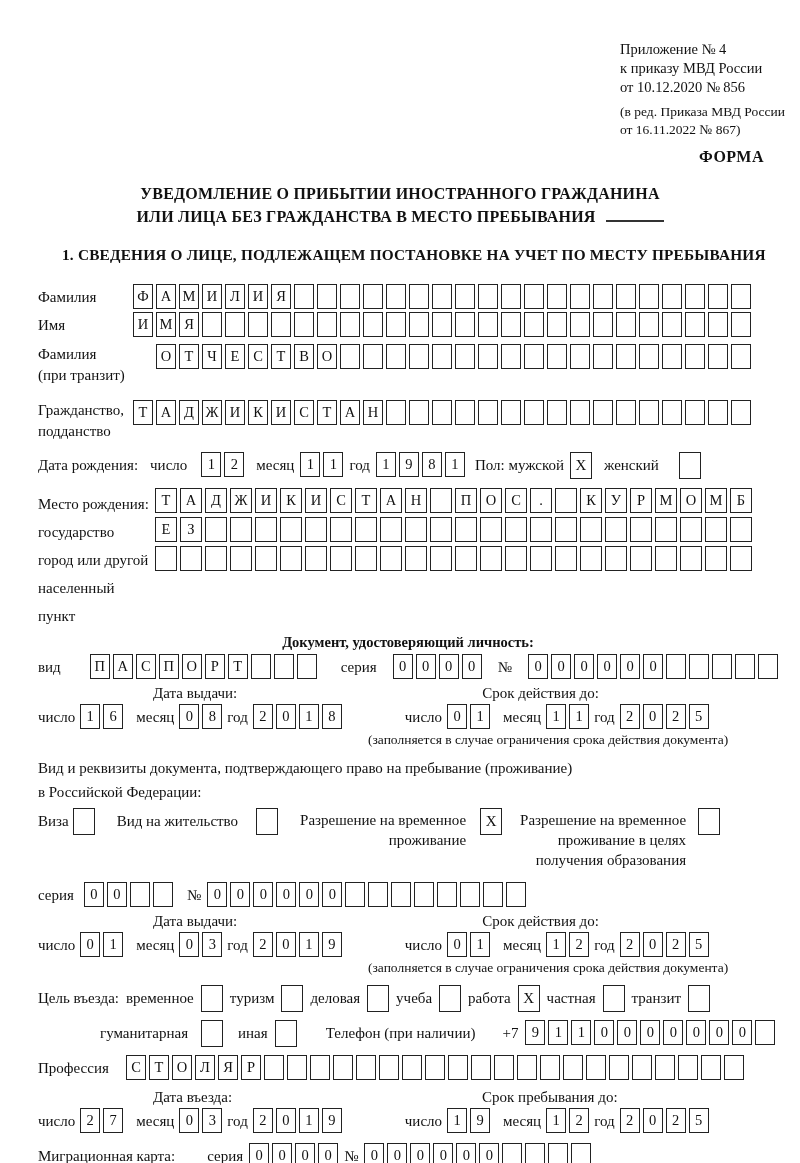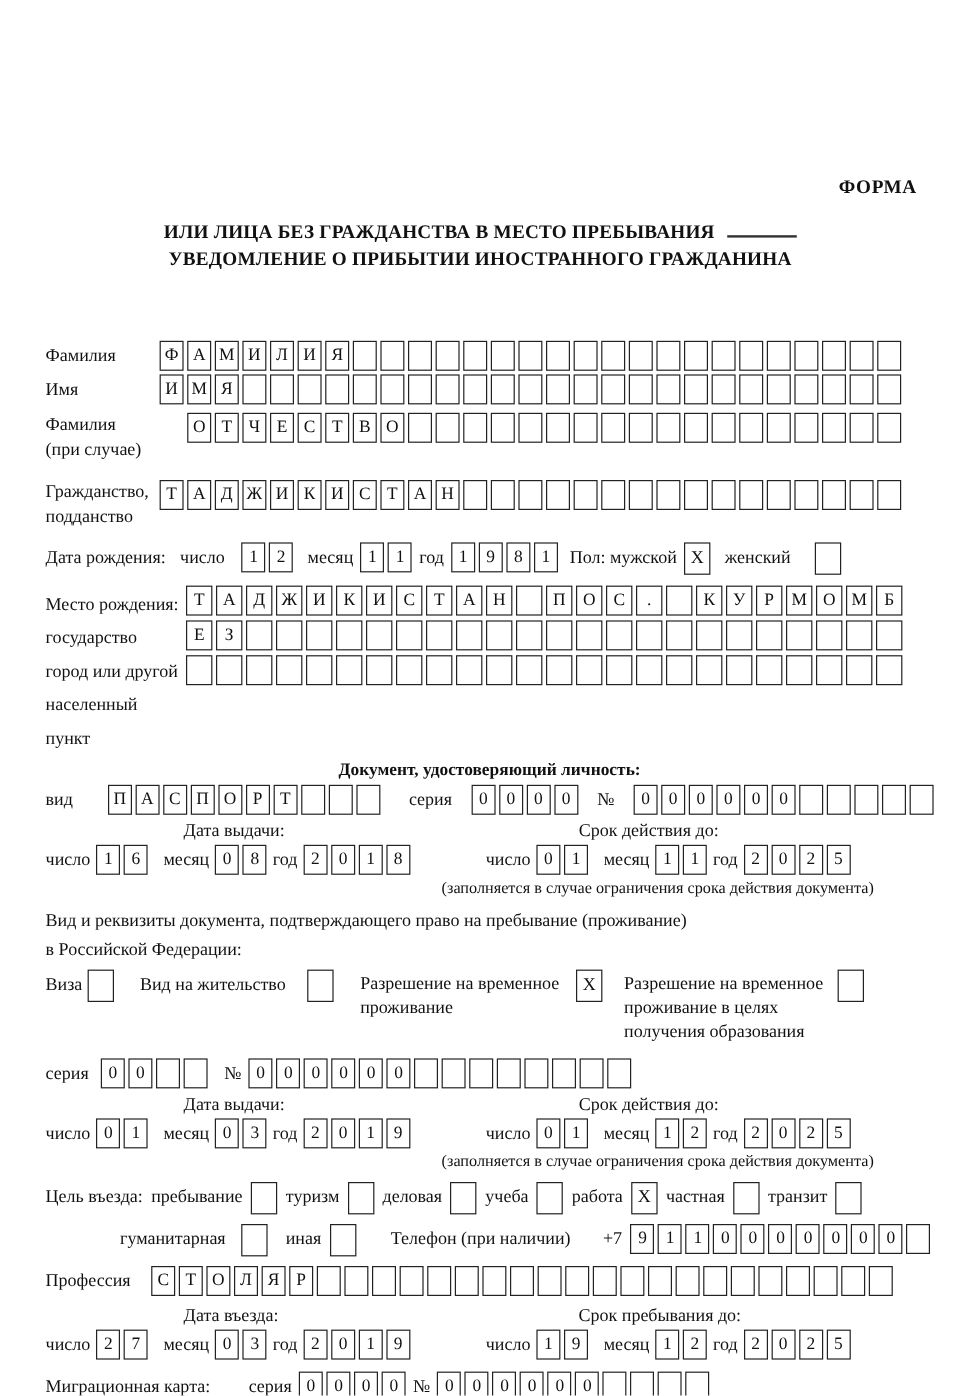--- a/index.html
+++ b/index.html
@@ -25,37 +25,47 @@
     font-size:14.5px; background:#fff;
   }
   .w22 .cbox { width:22px; }
   .checkbox { flex:none; width:22px; height:27px; border:1.8px solid #222;
     display:inline-flex; align-items:center; justify-content:center; font-size:15px; background:#fff; }
   .lbl { padding-top:4px; line-height:19px; }
   .lblcol { line-height:21px; padding-top:2px; }
   .hdr-line { display:flex; font-size:15px; }
   .note { font-size:13.5px; }
   .bold { font-weight:bold; }
-  .center-lbl { text-align:left; line-height:20px; padding-top:2px; }
+  .center-lbl { text-align:right; line-height:20px; padding-top:2px; }
 </style>
 </head>
 <body>
 
 <div class="page">
 
+  <div class="annex">
+    <div>Приложение № 4</div>
+    <div>к приказу МВД России</div>
+    <div>от 10.12.2020 № 856</div>
+    <div class="annex-note">
+      <div>(в ред. Приказа МВД России</div>
+      <div>от 16.11.2022 № 867)</div>
+    </div>
+  </div>
 
   <div class="forma">ФОРМА</div>
 
   <div class="title">
+    <div>УВЕДОМЛЕНИЕ О ПРИБЫТИИ ИНОСТРАННОГО ГРАЖДАНИНА</div>
     <div>
       <span>ИЛИ ЛИЦА БЕЗ ГРАЖДАНСТВА В МЕСТО ПРЕБЫВАНИЯ</span><span class="blank-line"></span>
     </div>
-    <div>УВЕДОМЛЕНИЕ О ПРИБЫТИИ ИНОСТРАННОГО ГРАЖДАНИНА</div>
   </div>
 
+  <div class="section1">1. СВЕДЕНИЯ О ЛИЦЕ, ПОДЛЕЖАЩЕМ ПОСТАНОВКЕ НА УЧЕТ ПО МЕСТУ ПРЕБЫВАНИЯ</div>
 
   <div class="content">
 
     <div class="row" style="margin-top:4px">
       <span class="lbl" style="width:95px">Фамилия</span>
       <div class="boxes">
           <span class="cbox">Ф</span>
           <span class="cbox">А</span>
           <span class="cbox">М</span>
           <span class="cbox">И</span>
@@ -114,21 +124,21 @@
           <span class="cbox"></span>
           <span class="cbox"></span>
           <span class="cbox"></span>
           <span class="cbox"></span>
         </div>
     </div>
 
     <div class="row" style="margin-top:5px">
       <div class="lblcol" style="width:118px">
         <div>Фамилия</div>
-        <div>(при случае)</div>
+        <div>(при транзит)</div>
       </div>
       <div class="boxes" style="margin-top:2px">
           <span class="cbox">О</span>
           <span class="cbox">Т</span>
           <span class="cbox">Ч</span>
           <span class="cbox">Е</span>
           <span class="cbox">С</span>
           <span class="cbox">Т</span>
           <span class="cbox">В</span>
           <span class="cbox">О</span>
@@ -475,21 +485,21 @@
           <span class="cbox">0</span>
           <span class="cbox">2</span>
           <span class="cbox">5</span>
         </div>
     </div>
 
     <div class="note" style="margin-top:3px; margin-left:330px">(заполняется в случае ограничения срока действия документа)</div>
 
     <div class="row" style="margin-top:9px; gap:7px">
       <span class="lbl">Цель въезда:</span>
-      <span class="lbl">пребывание</span>
+      <span class="lbl">временное</span>
       <span class="checkbox"></span>
       <span class="lbl">туризм</span>
       <span class="checkbox"></span>
       <span class="lbl">деловая</span>
       <span class="checkbox"></span>
       <span class="lbl">учеба</span>
       <span class="checkbox"></span>
       <span class="lbl">работа</span>
       <span class="checkbox">X</span>
       <span class="lbl">частная</span>

